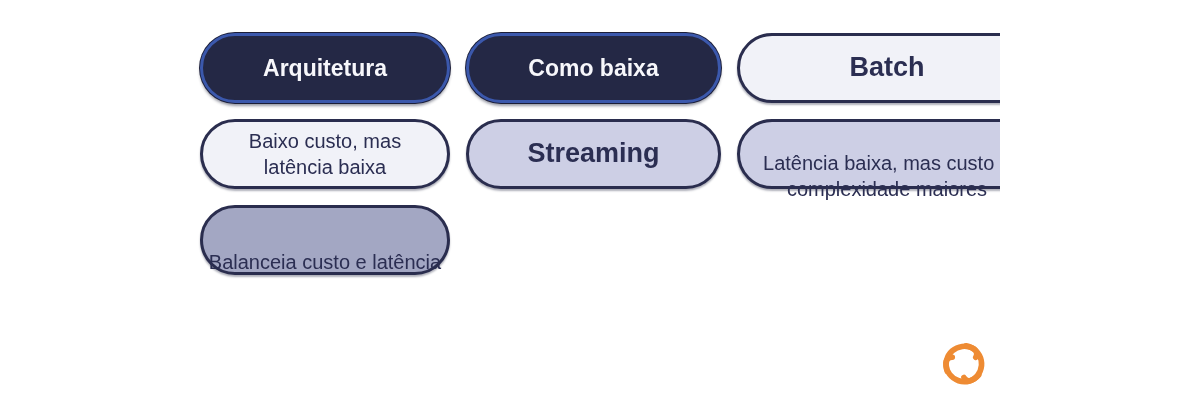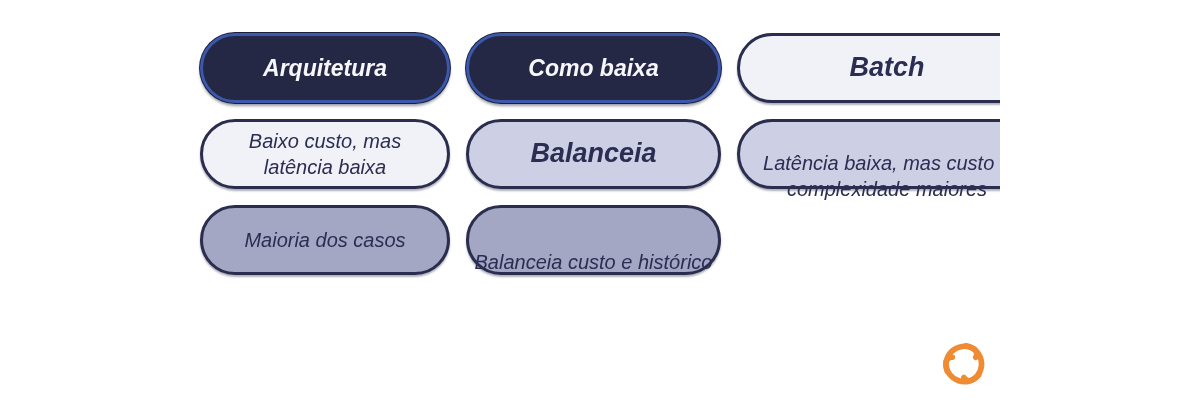--- a/index.html
+++ b/index.html
@@ -6,21 +6,20 @@
     margin: 0;
     padding: 0;
   }
   .stage {
     position: relative;
     width: 1000px;
     height: 400px;
     background: var(--background, #FFFFFF);
     overflow: hidden;
     font-family: "Liberation Sans", sans-serif;
-    font-style: italic;
   }
   .grid {
     position: absolute;
     left: 200px;
     top: 33px;
     display: grid;
     grid-template-columns: 250px 255px 300px;
     grid-auto-rows: 70px;
     column-gap: 16px;
     row-gap: 16px;
@@ -79,31 +78,28 @@
     </div>
 
     <div class="pill body r1 c1">
       <span class="txt">Batch</span>
     </div>
     <div class="pill body r1 c3 w215">
       <span class="txt">Baixo custo, mas latência baixa</span>
     </div>
 
     <div class="pill body r2 c1">
-      <span class="txt">Balanceia</span>
+      <span class="txt">Streaming</span>
     </div>
     <div class="pill body r2 c3 w272">
       <span class="txt">Latência baixa, mas custo e complexidade maiores</span>
     </div>
 
-    <div class="pill body r3 c2">
-      <span class="txt">Maioria dos casos</span>
-    </div>
     <div class="pill body r3 c3 w272">
-      <span class="txt">Balanceia custo e histórico</span>
+      <span class="txt">Balanceia custo e latência</span>
     </div>
 
   </div>
 
   <div class="logo">
     <svg viewBox="0 0 100 100" width="56" height="56" aria-hidden="true">
       <g fill="none" stroke="var(--logo-orange, #EE8B33)" stroke-width="10" stroke-linecap="round" stroke-linejoin="round">
         <path d="M 20 63 A 33 33 0 0 1 66 22 A 11 11 0 0 1 71 38"></path>
         <path d="M 20 63 A 33 33 0 0 1 66 22 A 11 11 0 0 1 71 38" transform="rotate(120 50 50)"></path>
         <path d="M 20 63 A 33 33 0 0 1 66 22 A 11 11 0 0 1 71 38" transform="rotate(240 50 50)"></path>

